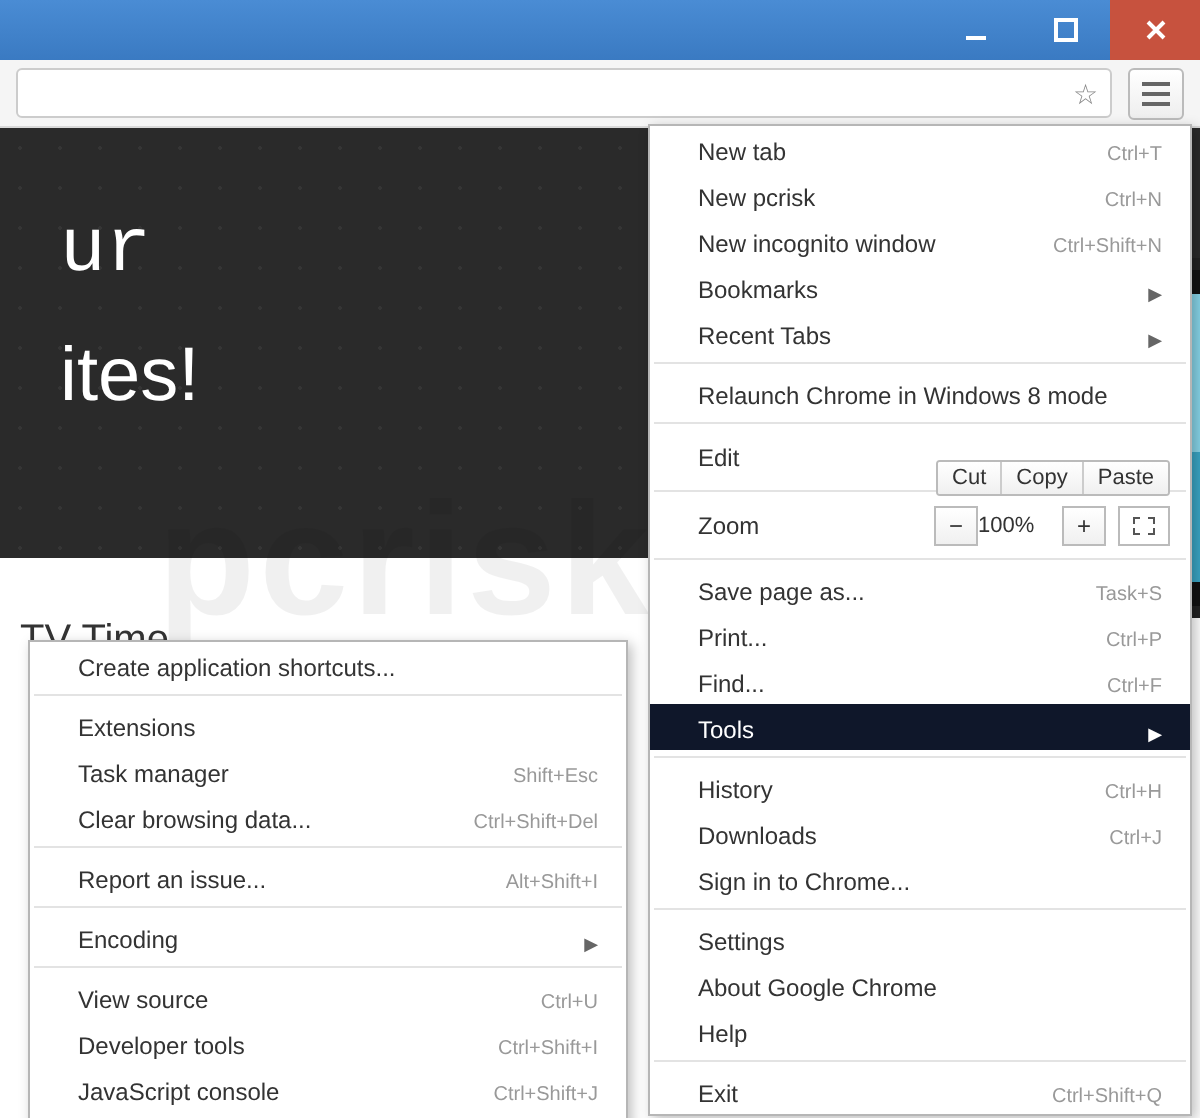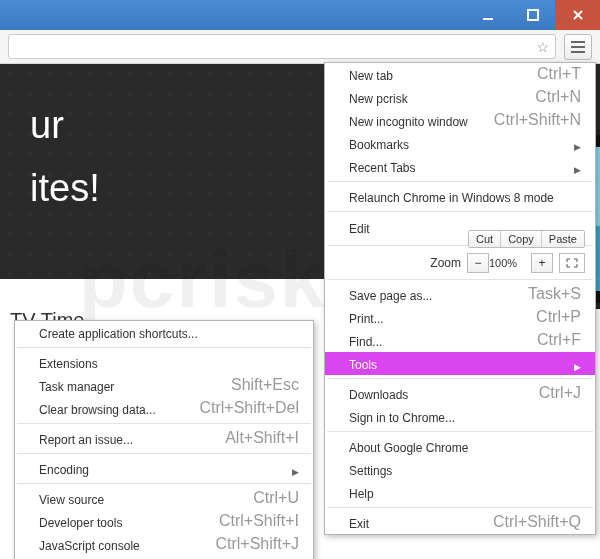--- a/index.html
+++ b/index.html
@@ -13,47 +13,47 @@
 .toolbar { height: 34px; background: #f5f5f5; border-bottom: 1px solid #d9d9d9; display: flex; align-items: center; justify-content: flex-end; padding: 0 8px; gap: 8px; }
 .url-strip { flex: 1; height: 25px; background: #fff; border: 1px solid #ccc; border-radius: 3px; display: flex; align-items: center; justify-content: flex-end; padding: 0 6px; }
 .star-icon { color: #888; font-size: 14px; }
 .hamburger { width: 28px; height: 26px; border: 1px solid #bbb; border-radius: 3px; background: linear-gradient(#fff,#eee); display: flex; align-items: center; justify-content: center; }
 .hamburger svg { width: 14px; height: 12px; }
 
 .content { position: absolute; top: 64px; left: 0; right: 0; bottom: 0; background: #fff; }
 .page-bg { width: 100%; height: 100%; display: flex; flex-direction: column; }
 .hero-dark { height: 215px; background: #2a2a2a; position: relative; padding: 40px 30px; color: #fff; }
 .hero-dark::before { content:""; position:absolute; inset:0; background: radial-gradient(rgba(255,255,255,0.05) 1px, transparent 1px); background-size: 20px 20px; }
-.hero-title1 { font-size: 38px; font-weight: 300; position: relative; }
+.hero-title1 { font-size: 38px; font-weight: 300; position: relative; font-family: Liberation Mono, monospace; }
 .hero-title2 { font-size: 38px; font-weight: 300; margin-top: 20px; position: relative; }
 .device { position: absolute; right: -80px; bottom: -30px; width: 300px; height: 180px; background: #111; border-radius: 10px; border: 6px solid #222; }
 .device-screen { position: absolute; inset: 12px; background: linear-gradient(#87d4e8 55%, #3aa5c4 55%); }
 .tvtime { font-size: 20px; color: #333; margin: 30px 0 0 10px; }
 
 .watermark { position: absolute; top: 50%; left: 50%; transform: translate(-50%,-50%); font-size: 80px; color: rgba(0,0,0,0.06); font-weight: bold; pointer-events: none; letter-spacing: 2px; z-index: 5; }
 
 .menu { position: absolute; background: #fff; border: 1px solid #b6b6b6; box-shadow: 2px 2px 6px rgba(0,0,0,0.25); font-size: 12px; color: #333; z-index: 20; }
 .main-menu { top: 62px; right: 4px; width: 272px; }
 .sub-menu { top: 320px; left: 14px; width: 300px; z-index: 30; }
 
 .menu-row { display: flex; align-items: flex-end; justify-content: space-between; padding: 3px 14px 3px 24px; height: 23px; }
-.menu-row.selected { background: #d946ef; color: #fff; }
+.menu-row.selected { background: #0f172a; color: #fff; }
 .menu-sep { height: 1px; background: #e3e3e3; margin: 3px 2px; }
-.shortcut { color: #999; font-size: 16px; }
+.shortcut { color: #999; font-size: 10px; }
 .arrow { font-size: 9px; color: #666; }
 .menu-row.selected .arrow { color: #fff; }
 
 .edit-row { display: flex; align-items: center; padding: 3px 10px 3px 24px; height: 27px; gap: 6px; }
 .edit-label { flex: 1; }
 .segbtn-group { display: flex; border: 1px solid #bbb; border-radius: 2px; overflow: hidden; margin-top: 20px; }
 .segbtn { padding: 2px 7px; font-size: 11px; background: linear-gradient(#fff,#f0f0f0); border-left: 1px solid #ccc; }
 .segbtn:first-child { border-left: none; }
 
 .zoom-row { display: flex; align-items: center; padding: 3px 10px 3px 24px; height: 27px; gap: 6px; }
-.zoom-label { flex: 1; text-align: right; }
+.zoom-label { flex: 1; }
 .zoom-ctrl { display: flex; align-items: center; gap: 0; }
 .zbtn { width: 22px; height: 20px; border: 1px solid #bbb; background: linear-gradient(#fff,#f0f0f0); display: flex; align-items: center; justify-content: center; font-size: 12px; }
 .zval { width: 42px; text-align: left; font-size: 11px; }
 .fs-btn { width: 26px; height: 20px; border: 1px solid #bbb; margin-left: 6px; display: flex; align-items: center; justify-content: center; }
 .fs-btn svg { width: 12px; height: 10px; }
 
 .rowlabel { flex: 1; white-space: nowrap; }
 </style>
 </head>
 <body>
@@ -162,32 +162,36 @@
   <div class="menu-row">
       <span class="rowlabel">Find...</span>
       <span class="shortcut">Ctrl+F</span>
     </div>
   <div class="menu-row selected">
       <span class="rowlabel">Tools</span>
       <span class="arrow">▶</span>
     </div>
   <div class="menu-sep"></div>
   <div class="menu-row">
+      <span class="rowlabel">History</span>
+      <span class="shortcut">Ctrl+H</span>
+    </div>
+  <div class="menu-row">
       <span class="rowlabel">Downloads</span>
       <span class="shortcut">Ctrl+J</span>
     </div>
   <div class="menu-row">
       <span class="rowlabel">Sign in to Chrome...</span>
     </div>
   <div class="menu-sep"></div>
   <div class="menu-row">
+      <span class="rowlabel">Settings</span>
+    </div>
+  <div class="menu-row">
       <span class="rowlabel">About Google Chrome</span>
-    </div>
-  <div class="menu-row">
-      <span class="rowlabel">Settings</span>
     </div>
   <div class="menu-row">
       <span class="rowlabel">Help</span>
     </div>
   <div class="menu-sep"></div>
   <div class="menu-row">
       <span class="rowlabel">Exit</span>
       <span class="shortcut">Ctrl+Shift+Q</span>
     </div>
 </div>

